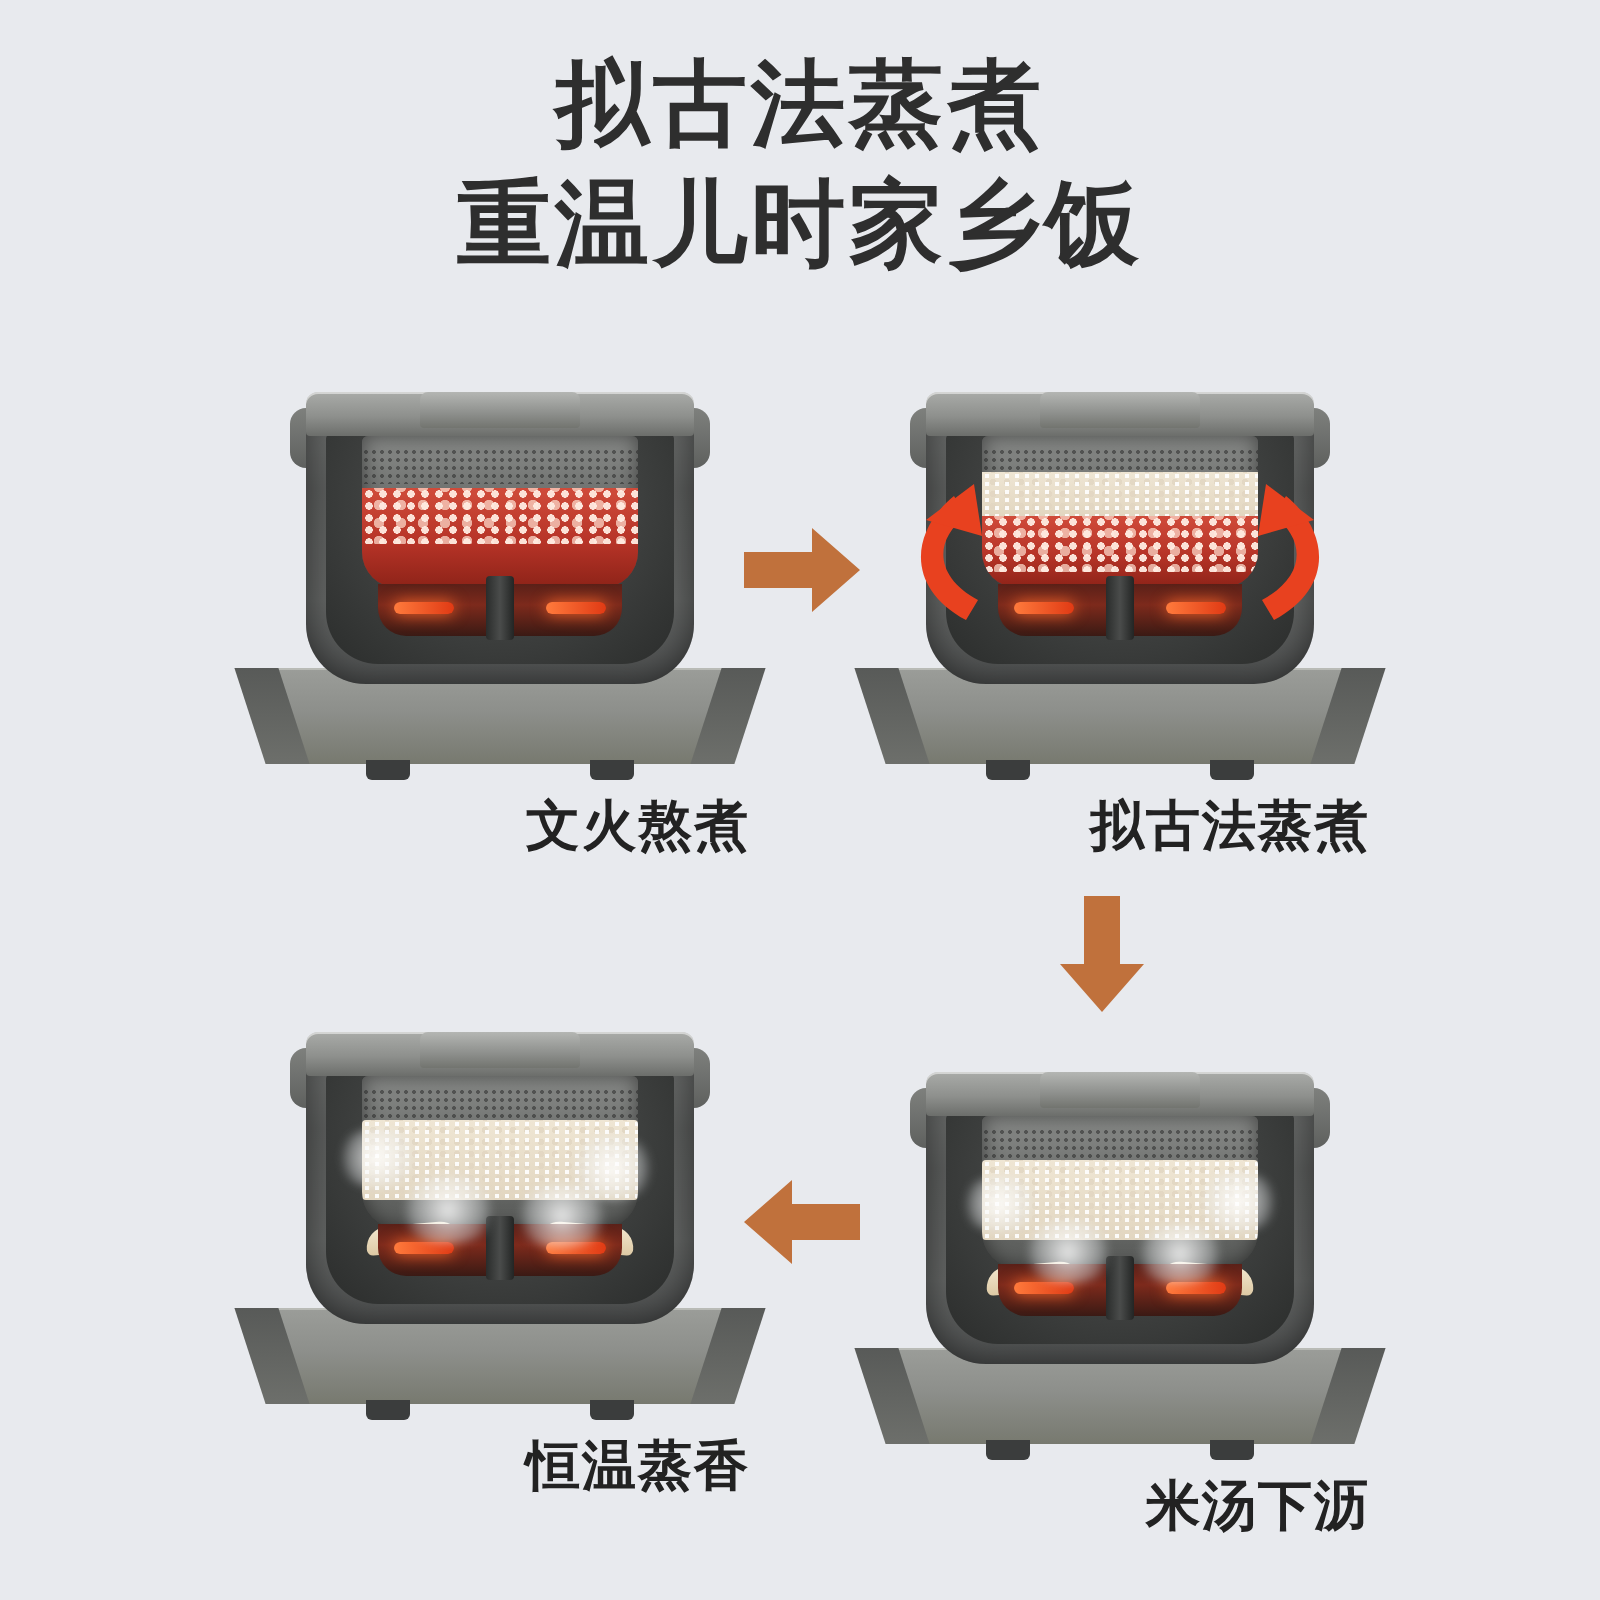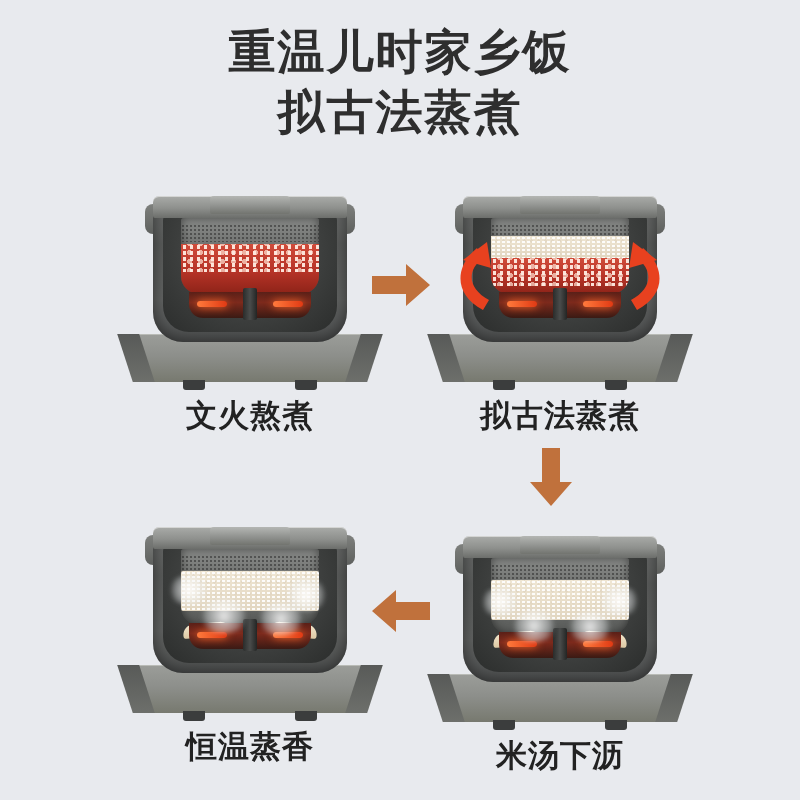--- a/index.html
+++ b/index.html
@@ -34,36 +34,36 @@
   }
 
   
   .panel {
     position: absolute;
     width: 250px;
     height: 260px;
   }
   .panel.p1 { left: 125px; top: 180px; }
   .panel.p2 { left: 435px; top: 180px; }
-  .panel.p3 { left: 125px; top: 511px; }
+  .panel.p3 { left: 125px; top: 500px; }
   .panel.p4 { left: 435px; top: 520px; }
 
   .cooker-wrap {
     position: relative;
     width: 250px;
     height: 210px;
   }
 
   .panel-label {
     position: absolute;
     top: 215px;
     left: 0;
     width: 250px;
-    text-align: center;
-    font-size: 31px;
+    text-align: right;
+    font-size: 27px;
     font-weight: bold;
     color: #222;
     letter-spacing: 1px;
   }
 
   
   .cooker {
     position: absolute;
     left: 0; top: 0;
     width: 250px;
@@ -282,22 +282,22 @@
     top: 58px;
     pointer-events: none;
   }
   .circ.l { left: 8px; }
   .circ.r { right: 8px; }
 </style>
 </head>
 <body>
 
 <div class="title-block">
+  <div class="title-line">拟古法蒸煮</div>
   <div class="title-line">重温儿时家乡饭</div>
-  <div class="title-line">拟古法蒸煮</div>
 </div>
 
 <div class="panel p1">
   <div class="cooker-wrap">
     <div class="cooker">
       <div class="base-tray"></div>
       <div class="foot l"></div>
       <div class="foot r"></div>
       <div class="shoulder l"></div>
       <div class="shoulder r"></div>

